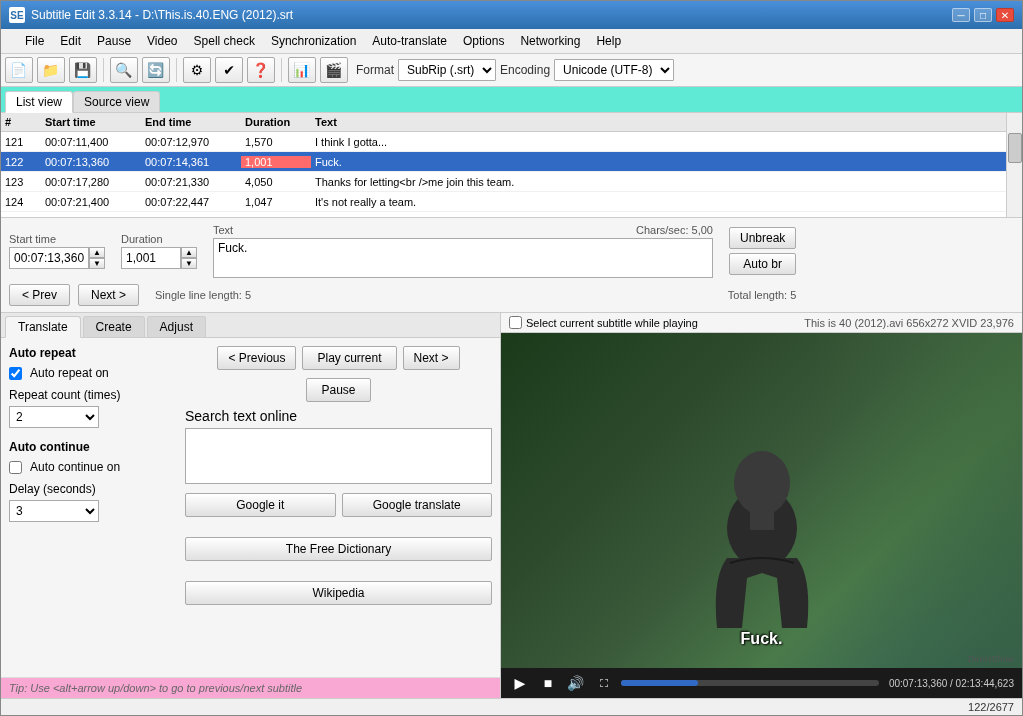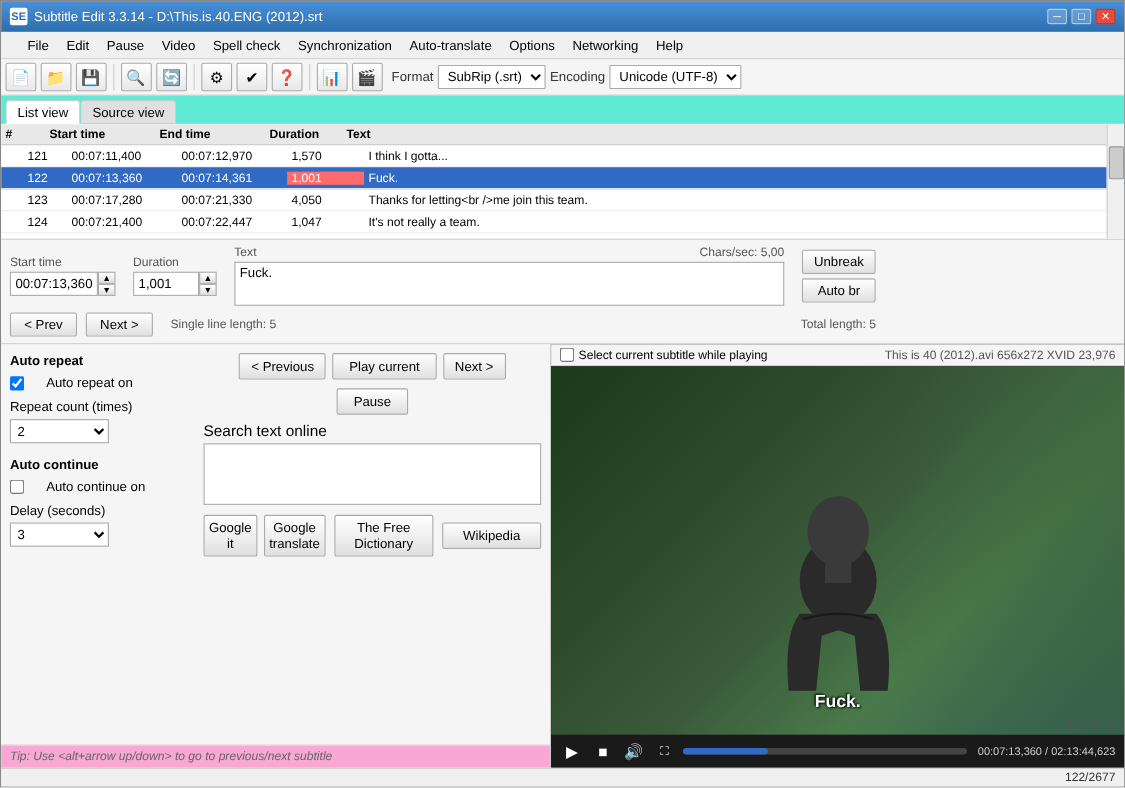--- a/index.html
+++ b/index.html
@@ -90,21 +90,21 @@
       font-size: 11px;
       font-weight: bold;
       padding: 2px 0;
     }
     .list-header .col, .list-row .col { padding: 1px 4px; overflow: hidden; white-space: nowrap; }
     .col-num { width: 40px; }
     .col-start { width: 100px; }
     .col-end { width: 100px; }
     .col-dur { width: 70px; }
     .col-text { flex: 1; }
-    .list-row { display: flex; align-items: center; height: 20px; font-size: 11px; border-bottom: 1px solid #f0f0f0; padding-left: 20px; }
+    .list-row { display: flex; align-items: center; height: 20px; font-size: 11px; border-bottom: 1px solid #f0f0f0; }
     .list-row.selected { background: #316ac5; color: white; }
     .list-row.selected .col { color: white; }
     .scroll-indicator { position: absolute; right: 0; top: 0; width: 16px; height: 100%; background: #f0f0f0; border-left: 1px solid #ccc; }
     .scroll-thumb { width: 14px; height: 30px; background: #ccc; border: 1px solid #999; border-radius: 2px; margin: 20px auto 0; }
 
     .edit-section {
       background: #f5f5f5;
       border-bottom: 1px solid #ccc;
       padding: 6px 8px;
     }
@@ -159,21 +159,21 @@
       background: #d8d8d8;
       cursor: pointer;
       border-radius: 3px 3px 0 0;
       font-size: 12px;
     }
     .panel-tab.active { background: #f5f5f5; border-bottom: 1px solid #f5f5f5; margin-bottom: -1px; z-index: 1; }
 
     .translate-content { padding: 8px; display: flex; gap: 16px; flex: 1; }
     .auto-repeat-group { width: 160px; }
     .auto-repeat-group h4 { font-size: 12px; margin-bottom: 6px; }
-    .checkbox-row { display: flex; align-items: center; gap: 20px; font-size: 12px; margin-bottom: 4px; }
+    .checkbox-row { display: flex; align-items: center; gap: 8px; font-size: 12px; margin-bottom: 4px; }
     .repeat-count { margin-top: 8px; }
     .repeat-count label { font-size: 12px; display: block; margin-bottom: 4px; }
     .auto-continue { margin-top: 12px; }
     .auto-continue h4 { font-size: 12px; margin-bottom: 6px; }
     .delay-group { margin-top: 8px; }
     .delay-group label { font-size: 12px; display: block; margin-bottom: 4px; }
     select.styled {
       width: 90px; height: 22px; border: 1px solid #aaa; background: white;
       font-size: 12px; padding: 0 2px;
     }
@@ -204,21 +204,21 @@
     .search-textarea {
       width: 100%;
       height: 56px;
       border: 1px solid #aaa;
       padding: 2px 4px;
       font-size: 12px;
       resize: none;
       font-family: inherit;
       background: white;
     }
-    .search-buttons { display: flex; flex-direction: row; gap: 8px; margin-top: 6px; align-items: center; }
+    .search-buttons { display: flex; flex-direction: column; gap: 20px; margin-top: 6px; }
     .search-btn {
       width: 100%;
       padding: 4px;
       background: linear-gradient(to bottom, #fff, #e0e0e0);
       border: 1px solid #aaa;
       cursor: pointer;
       border-radius: 2px;
       font-size: 12px;
     }
     .search-btn-row { display: flex; gap: 6px; }
@@ -464,20 +464,25 @@
           <span style="font-size:11px; color:#555; margin-left:8px;">Single line length: 5</span>
           <span style="font-size:11px; color:#555; margin-left:auto;">Total length: 5</span>
         </div>
       </div>
     </div>
   </div>
 
   <div class="bottom-main">
 
     <div class="left-panel">
+      <div class="panel-tabs">
+        <div class="panel-tab active">Translate</div>
+        <div class="panel-tab">Create</div>
+        <div class="panel-tab">Adjust</div>
+      </div>
 
       <div class="translate-content">
 
         <div class="auto-repeat-group">
           <h4>Auto repeat</h4>
           <div class="checkbox-row">
             <input type="checkbox" checked="" style="">
             <label>Auto repeat on</label>
           </div>
           <div class="repeat-count">

